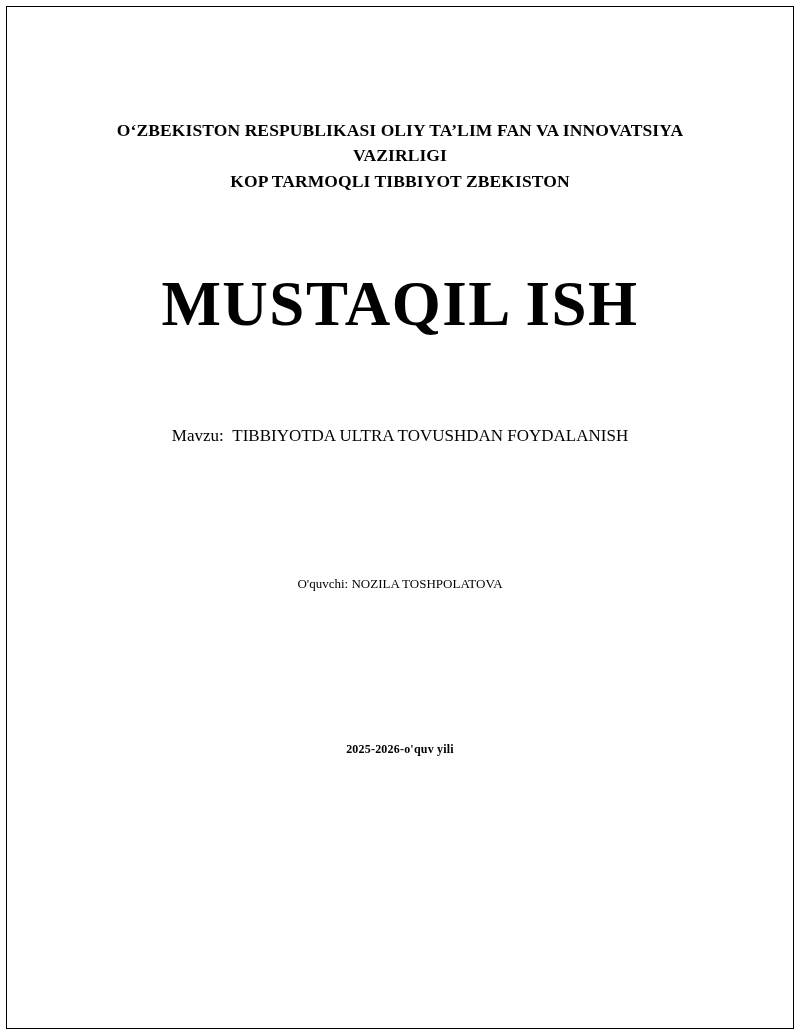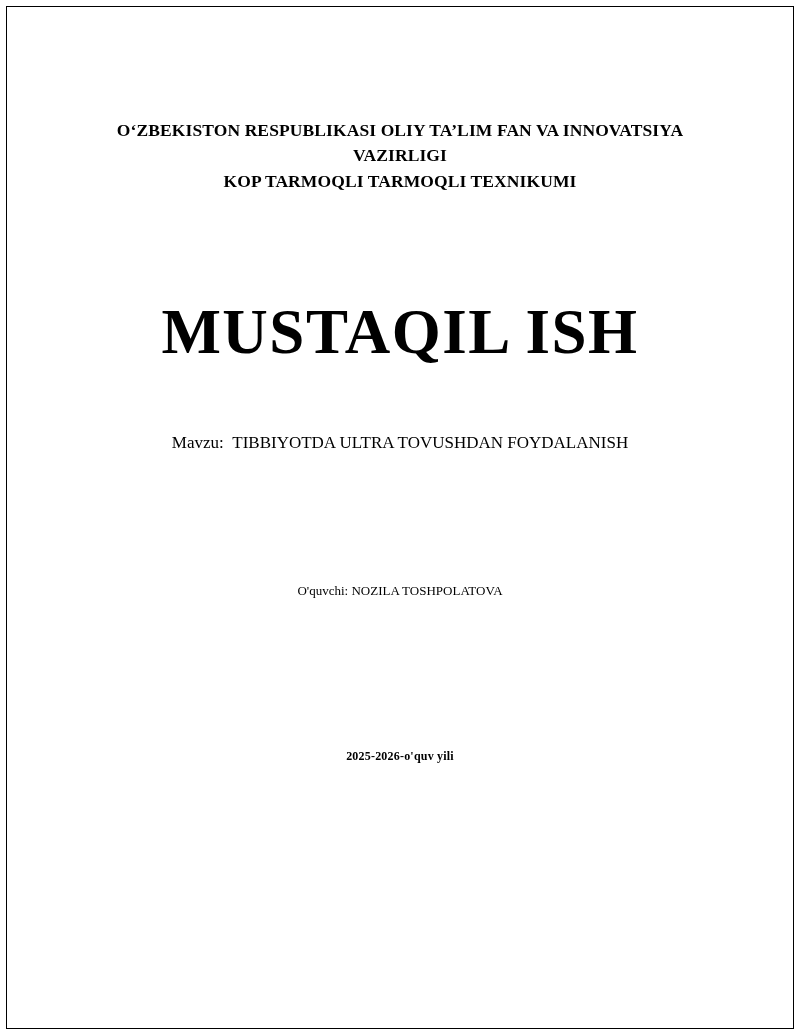--- a/index.html
+++ b/index.html
@@ -49,32 +49,32 @@
     line-height: 1.45;
     letter-spacing: 0.1px;
   }
   .header-line {
     display: block;
   }
   .header-line.l1 {
     padding: 0 96px;
   }
   .title-block {
-    margin-top: 104px;
+    margin-top: 76px;
     text-align: center;
   }
   .main-title {
     font-family: "Liberation Serif", serif;
     font-weight: bold;
     font-size: 63px;
     letter-spacing: 1.5px;
     line-height: 1.1;
   }
   .subject-block {
-    margin-top: 64px;
+    margin-top: 85px;
     text-align: center;
     font-size: 17px;
     line-height: 1.4;
   }
   .subject-label {
     font-family: "Liberation Serif", serif;
   }
   .subject-value {
     font-family: "Liberation Serif", serif;
   }
@@ -94,21 +94,21 @@
 </head>
 <body>
 
 <div class="page">
   <div class="page-frame"></div>
 
   <div class="content">
 
     <div class="header-block">
       <span class="header-line l1">O‘ZBEKISTON RESPUBLIKASI OLIY TA’LIM FAN VA INNOVATSIYA VAZIRLIGI</span>
-      <span class="header-line l2">KOP TARMOQLI TARMOQLI TEXNIKUMI</span>
+      <span class="header-line l2">KOP TARMOQLI TIBBIYOT ZBEKISTON</span>
     </div>
 
     <div class="title-block">
       <div class="main-title">MUSTAQIL ISH</div>
     </div>
 
     <div class="subject-block">
       <span class="subject-label">Mavzu:</span>
       <span>&nbsp;</span><span class="subject-value">TIBBIYOTDA ULTRA TOVUSHDAN FOYDALANISH</span>
     </div>

